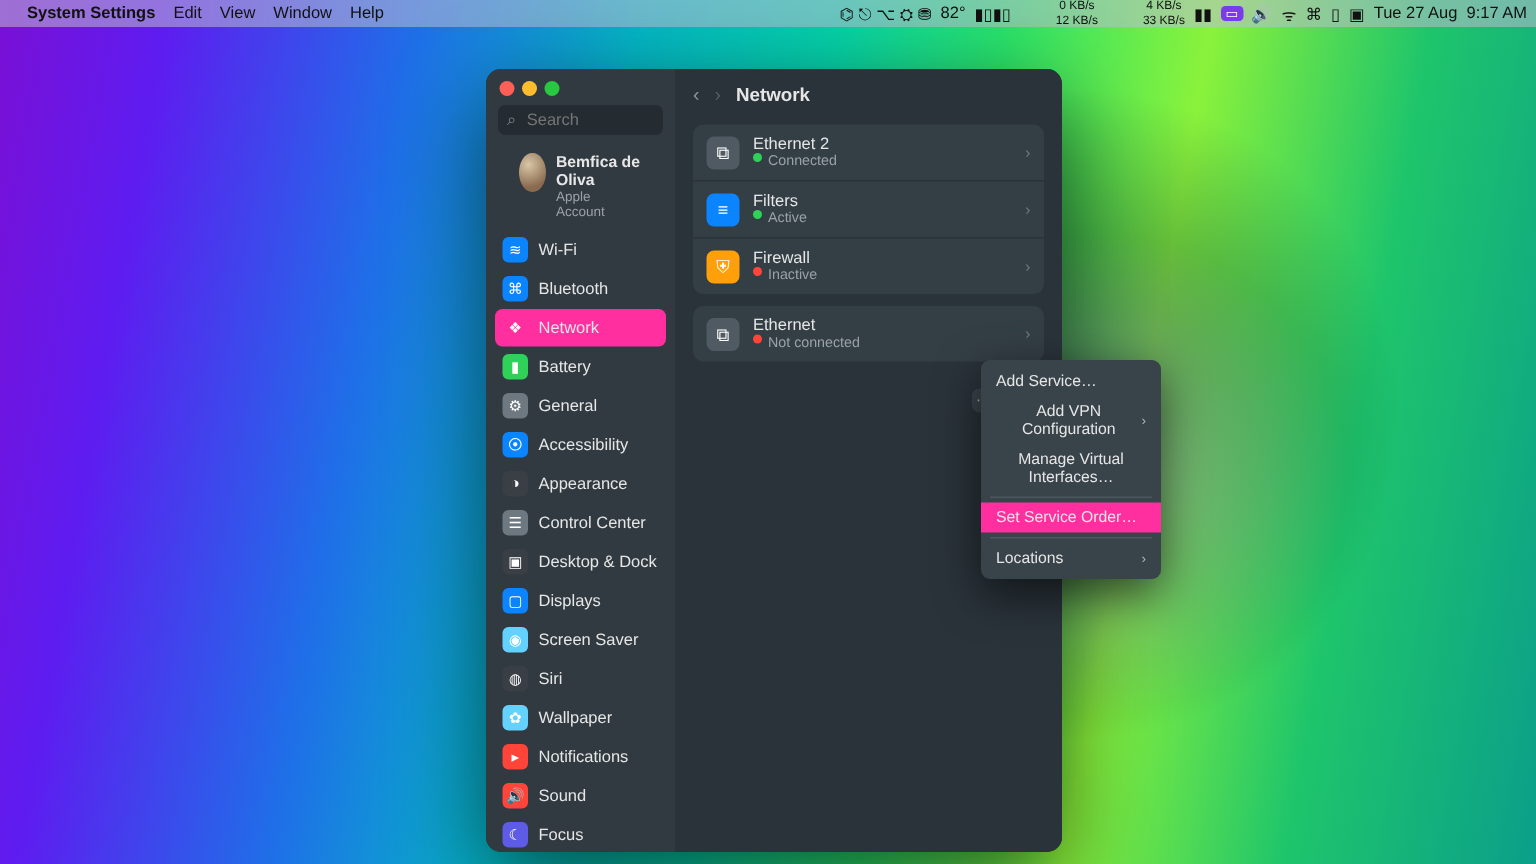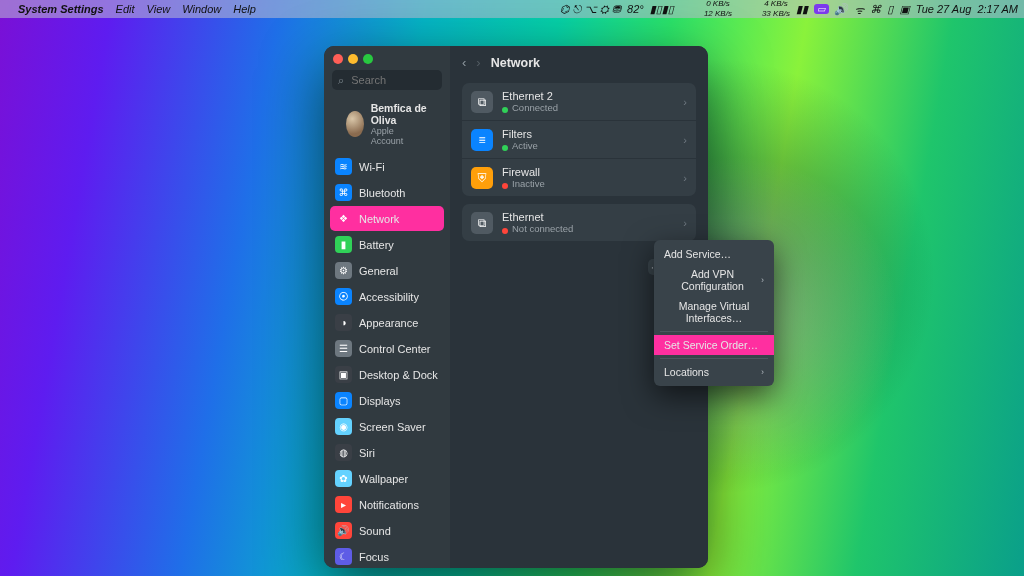--- a/index.html
+++ b/index.html
@@ -4,58 +4,58 @@
 <style>
   html,body{margin:0;padding:0;width:1024px;height:576px;overflow:hidden;font-family:-apple-system,"Helvetica Neue",Arial,sans-serif;font-size:11px;color:#e6e6e6;background:#000;}
   
   .desktop{position:absolute;inset:0;
     background:
       radial-gradient(circle at 72% 55%, rgba(255,255,255,0.35), rgba(255,255,255,0) 20%),
       radial-gradient(circle at 70% 48%, rgba(0,40,50,0.65), rgba(0,0,0,0) 28%),
       linear-gradient(100deg,#7a10d6 0%,#5e1cf0 10%,#1f6fe8 25%,#05b6c6 38%,#06d2a8 50%,#2be46a 60%,#8af23b 72%,#1fc56b 85%,#0a9f8a 100%);
   }
   
-  .menubar{position:absolute;top:0;left:0;right:0;height:18px;display:flex;align-items:center;background:rgba(190,190,210,0.55);backdrop-filter:blur(6px);color:#111;font-size:11px;font-weight:500;padding:0 6px;gap:12px;font-style:italic;}
+  .menubar{position:absolute;top:0;left:0;right:0;height:18px;display:flex;align-items:center;background:rgba(190,190,210,0.55);backdrop-filter:blur(6px);color:#111;font-size:11px;font-weight:500;padding:0 6px;gap:12px;}
   .menubar .apple{font-size:12px;}
   .menubar .app-title{font-weight:700;}
   .menubar .right{margin-left:auto;display:flex;align-items:center;gap:6px;}
   .menubar .right span{display:inline-flex;align-items:center;gap:2px;}
   .net-stats{font-size:8px;line-height:8px;display:flex;flex-direction:column;align-items:flex-end;margin-left:24px;}
   .badge-purple{background:#7c3aed;color:#fff;border-radius:3px;padding:0 3px;font-size:9px;}
 
   
   .window{position:absolute;left:324px;top:46px;width:384px;height:522px;border-radius:10px;overflow:hidden;box-shadow:0 20px 60px rgba(0,0,0,0.6);display:flex;background:#2a333a;}
   .sidebar{width:126px;background:#313a40;display:flex;flex-direction:column;}
   .traffic{display:flex;gap:5px;padding:8px 9px 6px;}
   .traffic div{width:10px;height:10px;border-radius:50%;}
   .t-red{background:#ff5f57;} .t-yel{background:#febc2e;} .t-grn{background:#28c840;}
   .search{display:flex;align-items:center;margin:0 8px 8px;background:#242c32;border-radius:5px;padding:3px 6px;color:#7b858c;gap:5px;}
   .search input{background:transparent;border:none;outline:none;color:#cfd6db;width:80px;font-size:11px;}
-  .account{display:flex;align-items:center;gap:7px;padding:4px 22px 8px;}
+  .account{display:flex;align-items:flex-start;gap:7px;padding:4px 22px 8px;}
   .avatar{width:26px;height:26px;border-radius:50%;background:radial-gradient(circle at 35% 30%,#d9c6a8,#8a6b4f 70%);}
   .account .name{font-size:10.5px;font-weight:600;line-height:12px;}
   .account .sub{font-size:9px;color:#9aa2a8;}
   .side-list{flex:1;overflow-y:auto;padding:0 6px 10px;}
   .side-list::-webkit-scrollbar{width:4px;} .side-list::-webkit-scrollbar-thumb{background:#4b565e;border-radius:2px;}
   .side-item{display:flex;align-items:center;gap:7px;padding:4px 5px;border-radius:5px;margin-bottom:1px;cursor:default;}
   .side-item.selected{background:#ff2fa0;}
   .side-item .ico{width:17px;height:17px;border-radius:4px;display:flex;align-items:center;justify-content:center;font-size:10px;color:#fff;}
   .side-item .lbl{font-size:11px;}
 
   .content{flex:1;display:flex;flex-direction:column;background:#2a333a;}
   .toolbar{display:flex;align-items:center;gap:10px;padding:9px 12px;}
   .nav-btn{color:#8c969d;font-size:13px;}
   .title{font-weight:700;font-size:12.5px;}
   .body{padding:4px 12px 12px;flex:1;position:relative;}
   .card{background:#343e45;border-radius:7px;margin-bottom:8px;overflow:hidden;}
   .row{display:flex;align-items:center;gap:9px;padding:7px 9px;position:relative;}
   .row + .row{border-top:1px solid #2a333a;}
   .row .ric{width:22px;height:22px;border-radius:5px;display:flex;align-items:center;justify-content:center;color:#fff;font-size:12px;}
   .row .rtxt .t1{font-size:11px;line-height:12px;}
-  .row .rtxt .t2{font-size:9.5px;color:#9aa2a8;display:flex;align-items:flex-end;gap:4px;}
+  .row .rtxt .t2{font-size:9.5px;color:#9aa2a8;display:flex;align-items:flex-start;gap:4px;}
   .dot{width:6px;height:6px;border-radius:50%;}
   .dot.green{background:#30d158;} .dot.red{background:#ff453a;}
   .chev{margin-left:auto;color:#6e7880;font-size:11px;}
   .section-h{font-size:10.5px;font-weight:700;color:#cfd6db;padding:4px 2px 4px;}
   .footer{position:absolute;right:12px;top:180px;display:flex;gap:6px;}
   .circ{width:18px;height:16px;border-radius:5px;background:#3a454c;display:flex;align-items:center;justify-content:center;color:#aeb6bc;font-size:10px;}
   .pill{width:24px;}
 
   
   .menu{position:absolute;left:654px;top:240px;width:120px;background:#39434a;border-radius:6px;padding:4px 0;box-shadow:0 10px 30px rgba(0,0,0,0.6);}
@@ -95,21 +95,21 @@
         <span>33 KB/s</span>
     </span>
     <span>▮▮</span>
     <span class="badge-purple">▭</span>
     <span>🔊</span>
     <span>ᯤ</span>
     <span>⌘</span>
     <span>▯</span>
     <span>▣</span>
     <span>Tue 27 Aug</span>
-    <span>2:17 AM</span>
+    <span>9:17 AM</span>
   </div>
 </div>
 
 <div class="window">
   <div class="sidebar">
     <div class="traffic">
       <div class="t-red"></div>
       <div class="t-yel"></div>
       <div class="t-grn"></div>
     </div>

